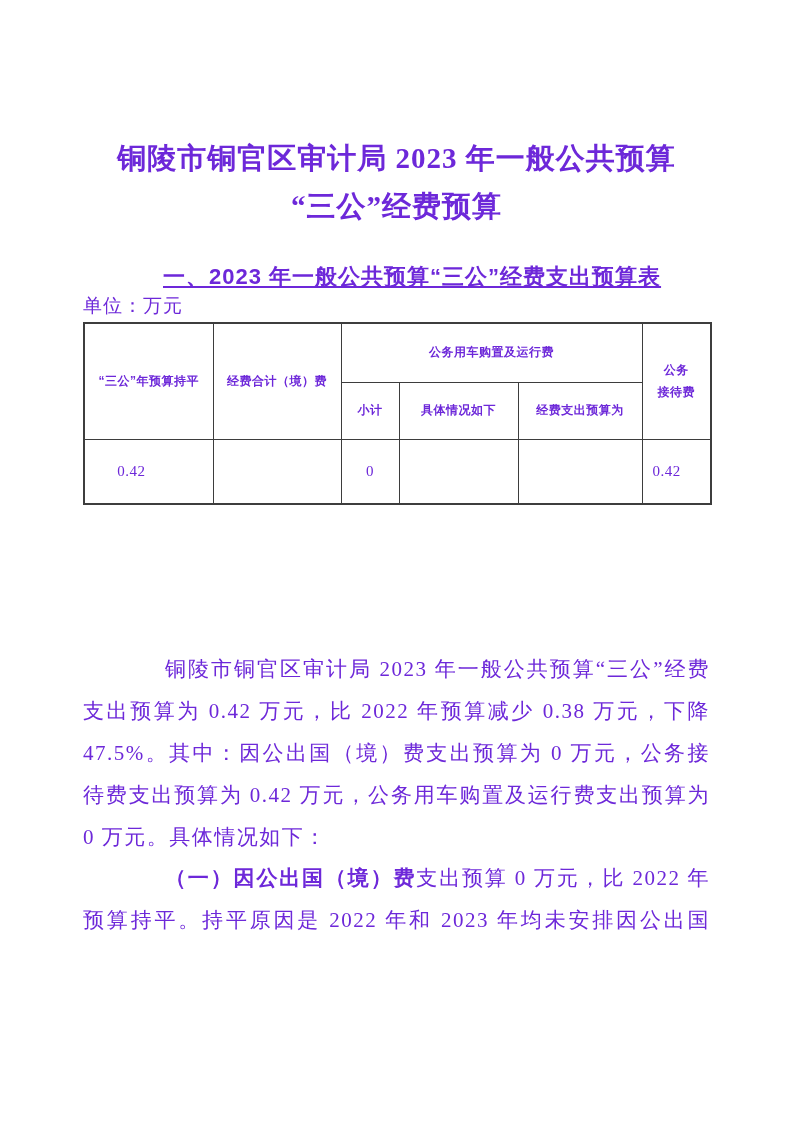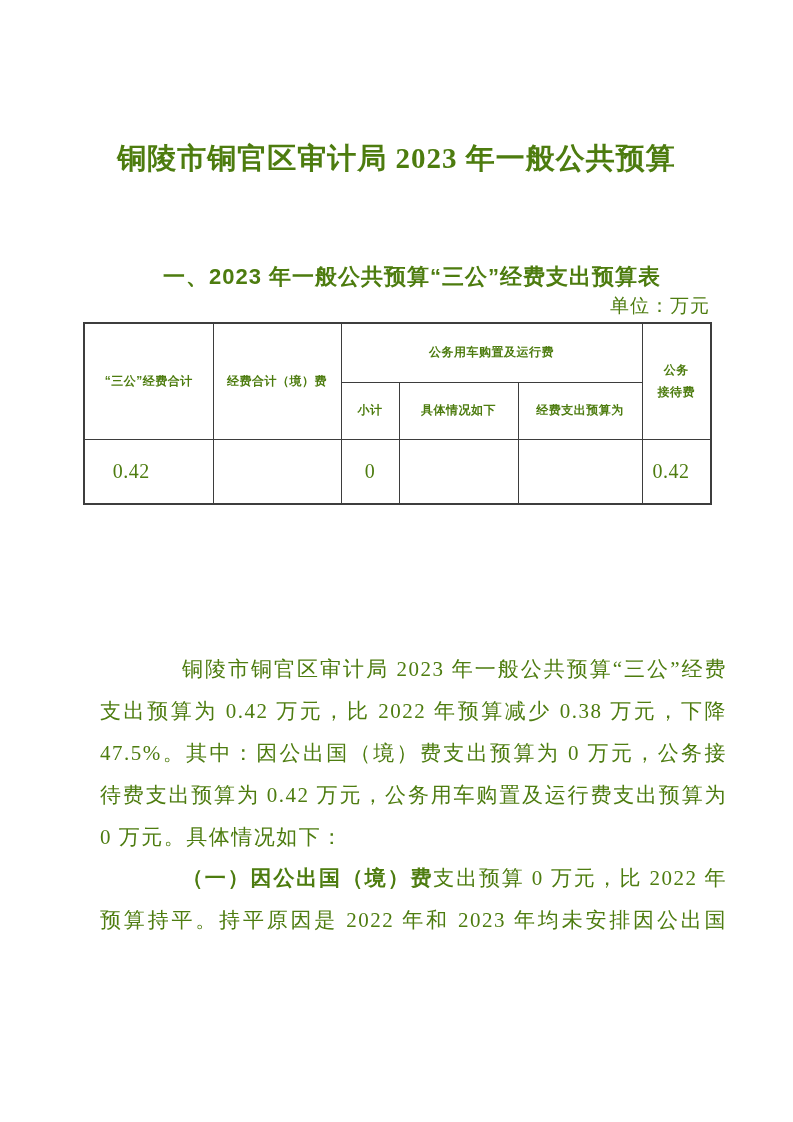--- a/index.html
+++ b/index.html
@@ -6,21 +6,21 @@
     margin: 0;
     padding: 0;
     background: #ffffff;
   }
   .page {
     position: relative;
     width: 793px;
     height: 938px;
     background: #ffffff;
     overflow: hidden;
-    color: #4d7c0f;
+    color: #6d28d9;
   }
 
   .doc-title {
     position: absolute;
     top: 134px;
     left: 83px;
     width: 627px;
     text-align: center;
     font-family: "Liberation Serif", "DejaVu Serif", serif;
     font-size: 29px;
@@ -32,30 +32,30 @@
   .section-heading {
     position: absolute;
     left: 83px;
     width: 627px;
     font-family: "Liberation Sans", "DejaVu Sans", sans-serif;
     font-size: 22px;
     font-weight: 700;
     letter-spacing: 1px;
     text-indent: 80px;
     line-height: 32px;
+    text-decoration: underline;
   }
   .heading-1 { top: 261px; }
   .heading-2 { top: 552px; line-height: 42px; }
 
   .unit-note {
     position: absolute;
     top: 294px;
     left: 83px;
     width: 627px;
-    text-align: right;
     font-family: "Liberation Serif", "DejaVu Serif", serif;
     font-size: 19px;
     letter-spacing: 1px;
     line-height: 24px;
   }
 
   table.budget-table {
     position: absolute;
     top: 322px;
     left: 83px;
@@ -73,71 +73,72 @@
   }
   .th-cell {
     font-family: "Liberation Sans", "DejaVu Sans", sans-serif;
     font-size: 12px;
     font-weight: 700;
     letter-spacing: 0.5px;
     margin-top: 37px;
   }
   .td-data {
     font-family: "Liberation Serif", "DejaVu Serif", serif;
-    font-size: 20px;
+    font-size: 15px;
     letter-spacing: 0.5px;
     margin-top: 13px;
   }
   tr.hrow-1 { height: 59px; }
   tr.hrow-2 { height: 57px; }
   tr.drow   { height: 65px; }
   .cell-total-data { padding-right: 35px !important; }
   .cell-reception-data { text-align: left !important; padding-left: 10px !important; }
   .reception-head-line { line-height: 22px; }
 
   .body-para {
     position: absolute;
-    left: 100px;
+    left: 83px;
     width: 627px;
     font-family: "Liberation Serif", "DejaVu Serif", serif;
     font-size: 21px;
     line-height: 42px;
     letter-spacing: 1.5px;
     text-align: justify;
     text-indent: 82px;
   }
   .para-1 { top: 627px; }
   .para-2 { top: 836px; }
   .para-lead-bold { font-weight: 700; }
 </style>
 </head>
 <body>
 
 <div class="page">
 
   <div class="doc-title">
     <div>铜陵市铜官区审计局 2023 年一般公共预算</div>
+    <div>“三公”经费预算</div>
   </div>
 
   <div class="section-heading heading-1">一、2023 年一般公共预算“三公”经费支出预算表</div>
 
   <div class="unit-note">单位：万元</div>
 
   <table class="budget-table">
     <colgroup>
       <col style="width:129px">
       <col style="width:128px">
       <col style="width:58px">
       <col style="width:119px">
       <col style="width:124px">
       <col style="width:69px">
     </colgroup>
     <tbody>
       <tr class="hrow-1">
-        <td rowspan="2" class="th-cell">“三公”经费合计</td>
+        <td rowspan="2" class="th-cell">“三公”年预算持平</td>
         <td rowspan="2" class="th-cell">经费合计（境）费</td>
         <td colspan="3" class="th-cell">公务用车购置及运行费</td>
         <td rowspan="2" class="th-cell">
           <div class="reception-head-line">公务</div>
           <div class="reception-head-line">接待费</div>
         </td>
       </tr>
       <tr class="hrow-2">
         <td class="th-cell">小计</td>
         <td class="th-cell">具体情况如下</td>

